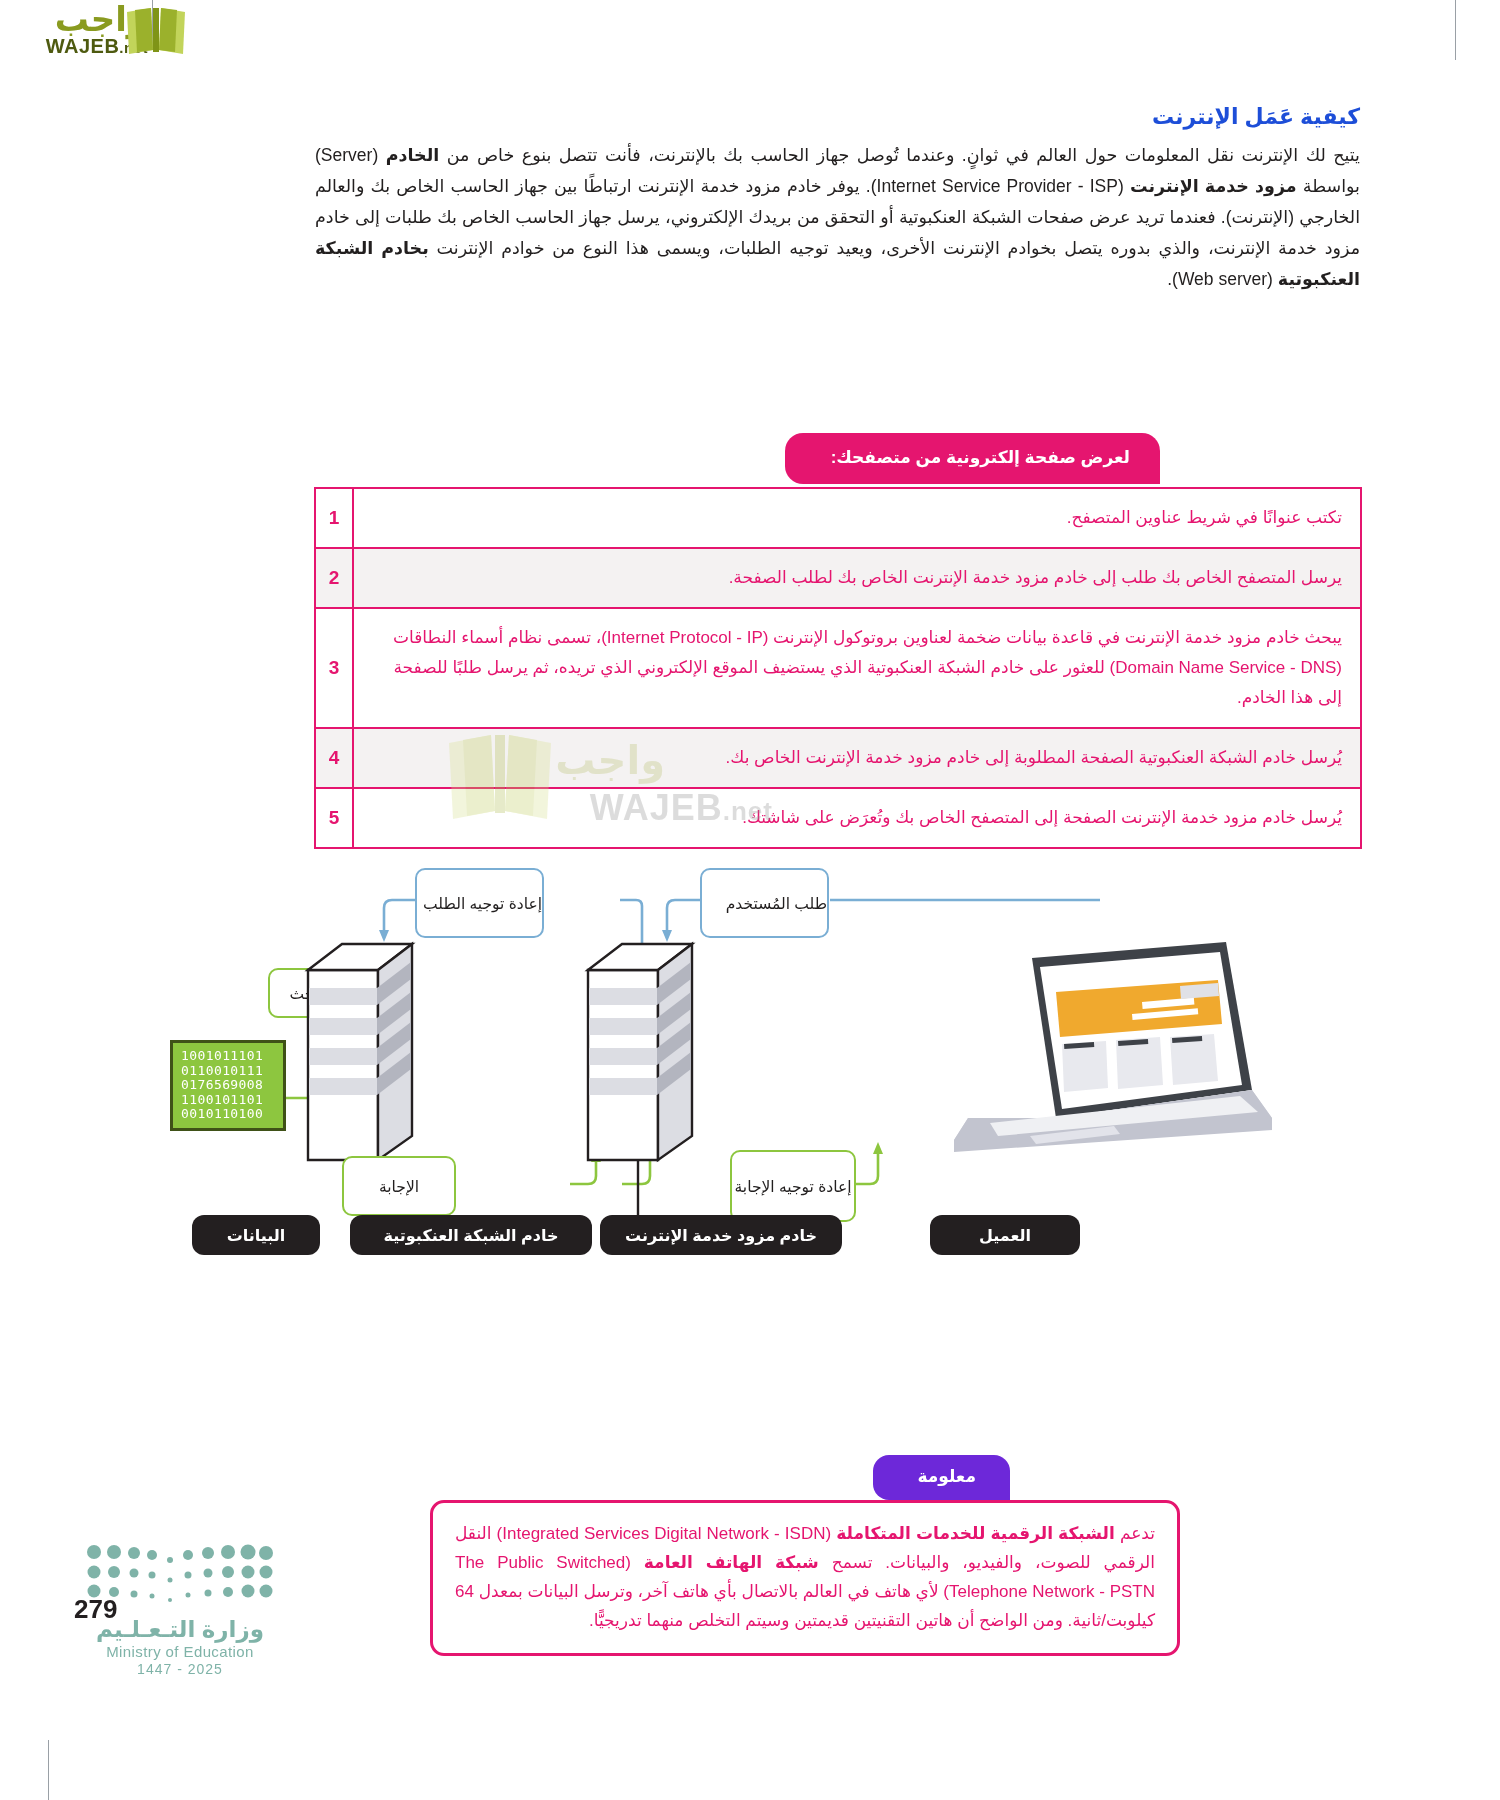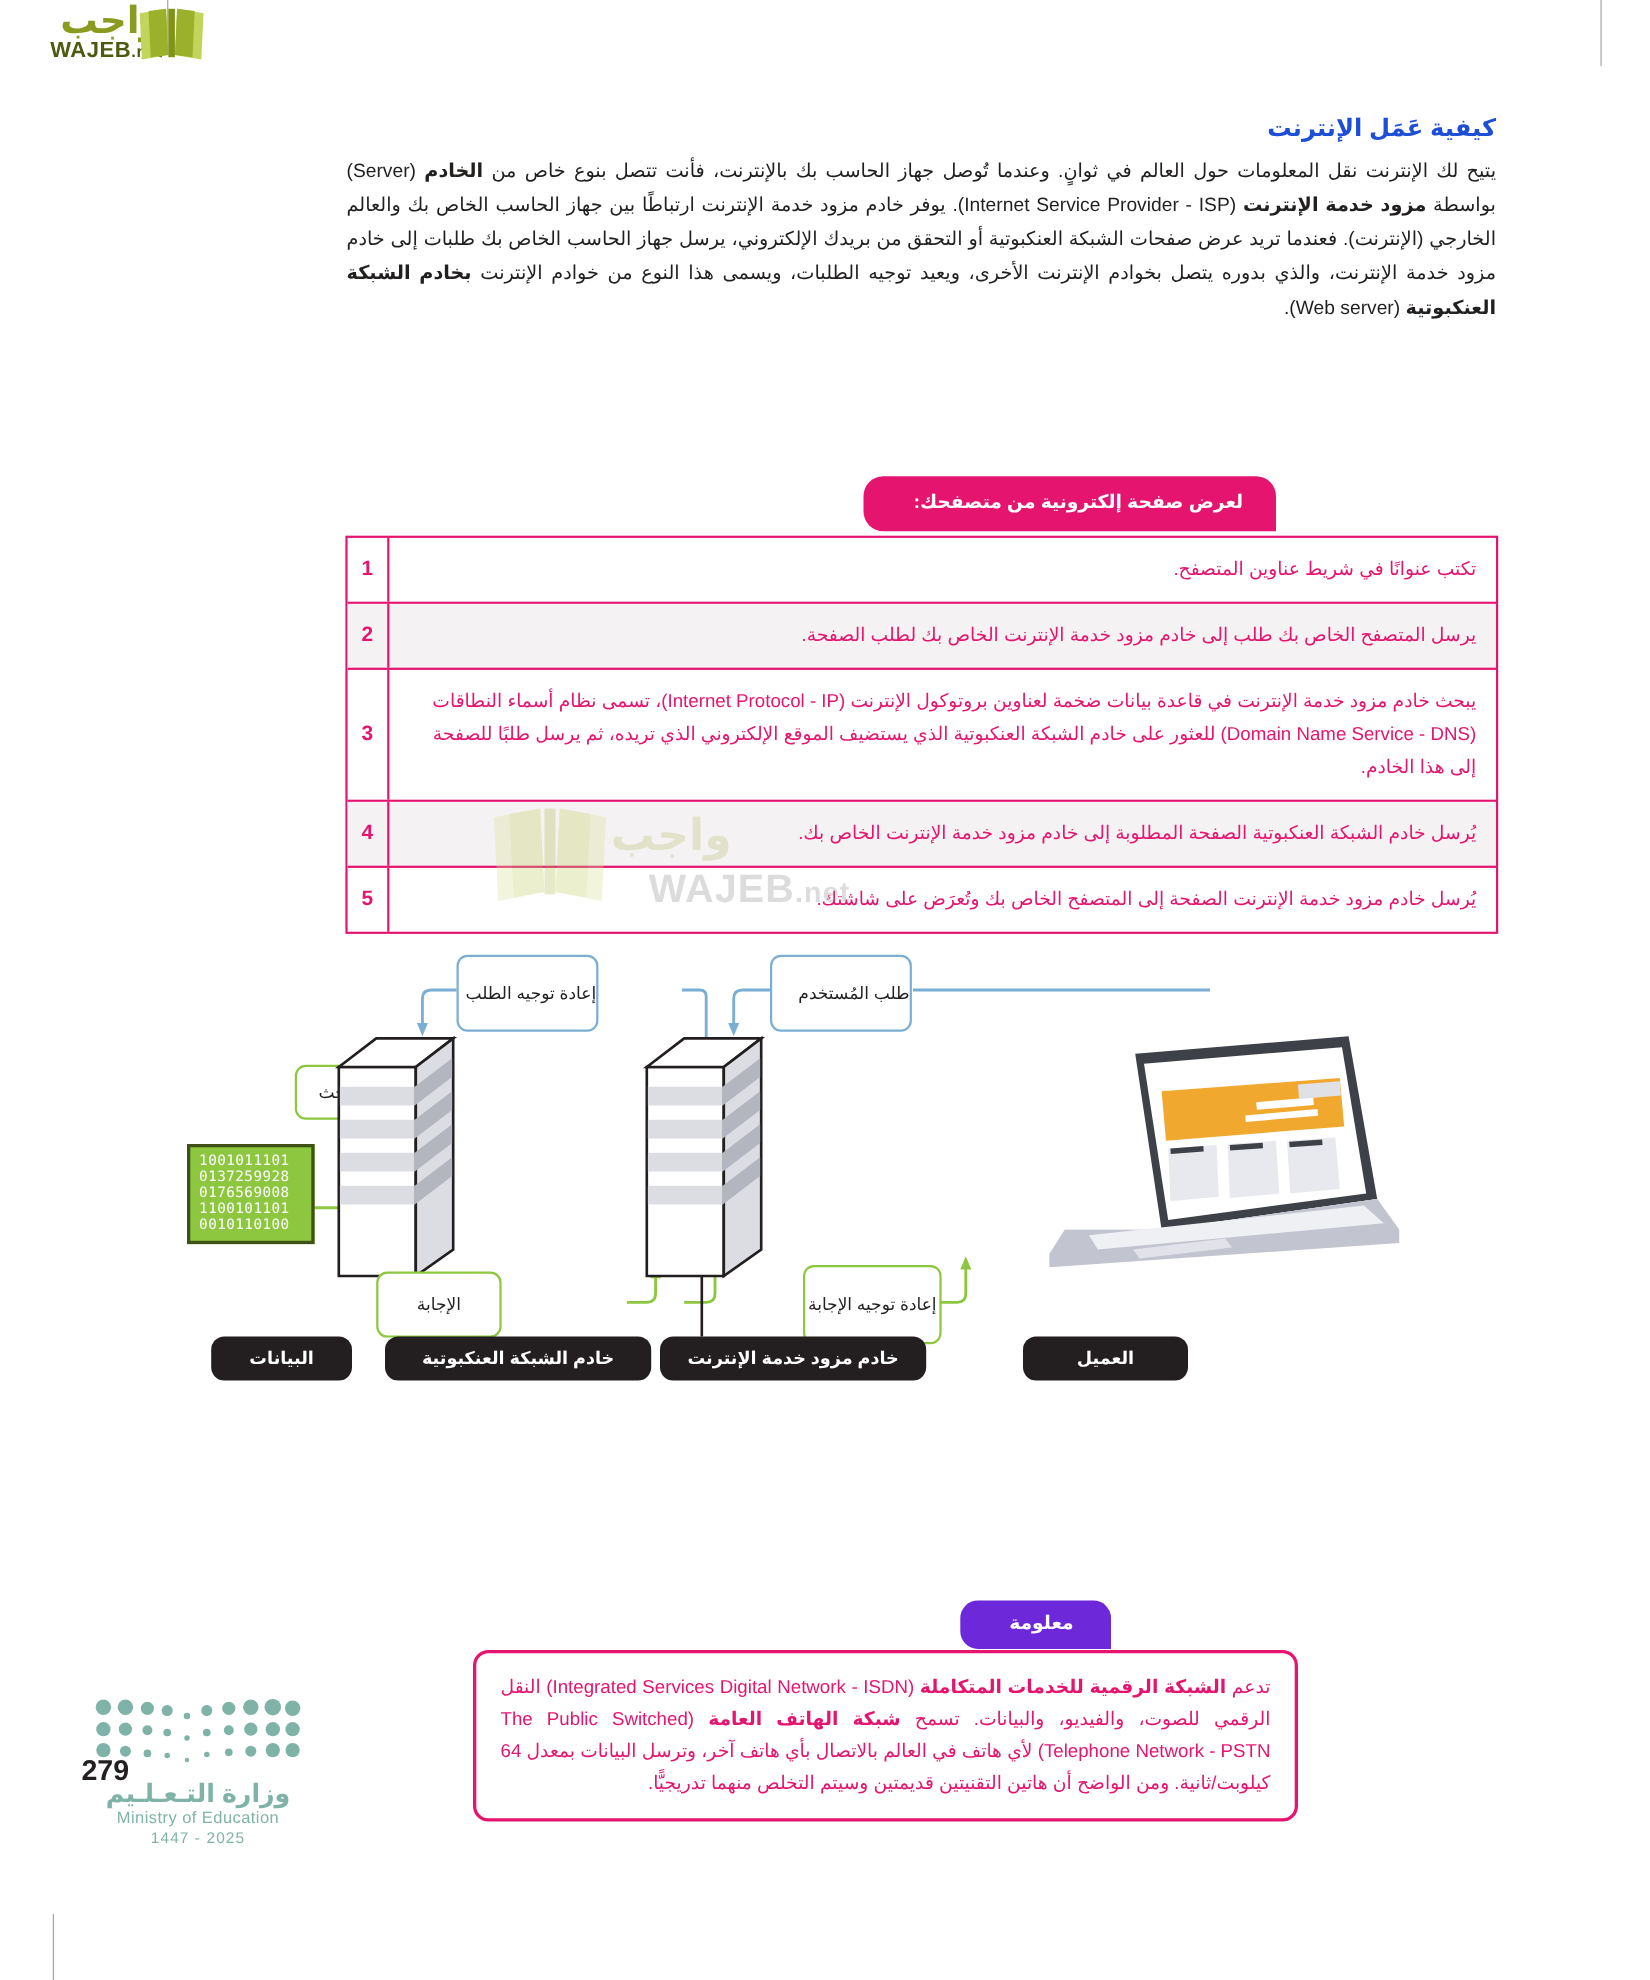--- a/index.html
+++ b/index.html
@@ -203,21 +203,21 @@
     <div class="cbox" style="left:530px;top:8px;width:125px;height:66px;">
       <span>طلب المُستخدم</span>
     </div>
 
     <div class="gbox" style="left:98px;top:108px;width:78px;height:46px;">
       <span>البحث</span>
     </div>
 
     <div class="binblock" style="left:0px;top:180px;width:94px;">
       <div>1001011101</div>
-      <div>0137259928</div>
+      <div>0110010111</div>
       <div>0176569008</div>
       <div>1100101101</div>
       <div>0010110100</div>
     </div>
 
     <svg style="position:absolute;left:130px;top:80px;" width="140" height="225">
       <polygon points="8,30 78,30 78,220 8,220" fill="#ffffff" stroke="#231f20" stroke-width="2.4"></polygon>
       <polygon points="8,30 42,4 112,4 78,30" fill="#ffffff" stroke="#231f20" stroke-width="2.4"></polygon>
       <polygon points="78,30 112,4 112,196 78,220" fill="#dcdde3" stroke="#231f20" stroke-width="2.4"></polygon>
       <rect x="9" y="48" width="68" height="17" fill="#dcdde3"></rect>

